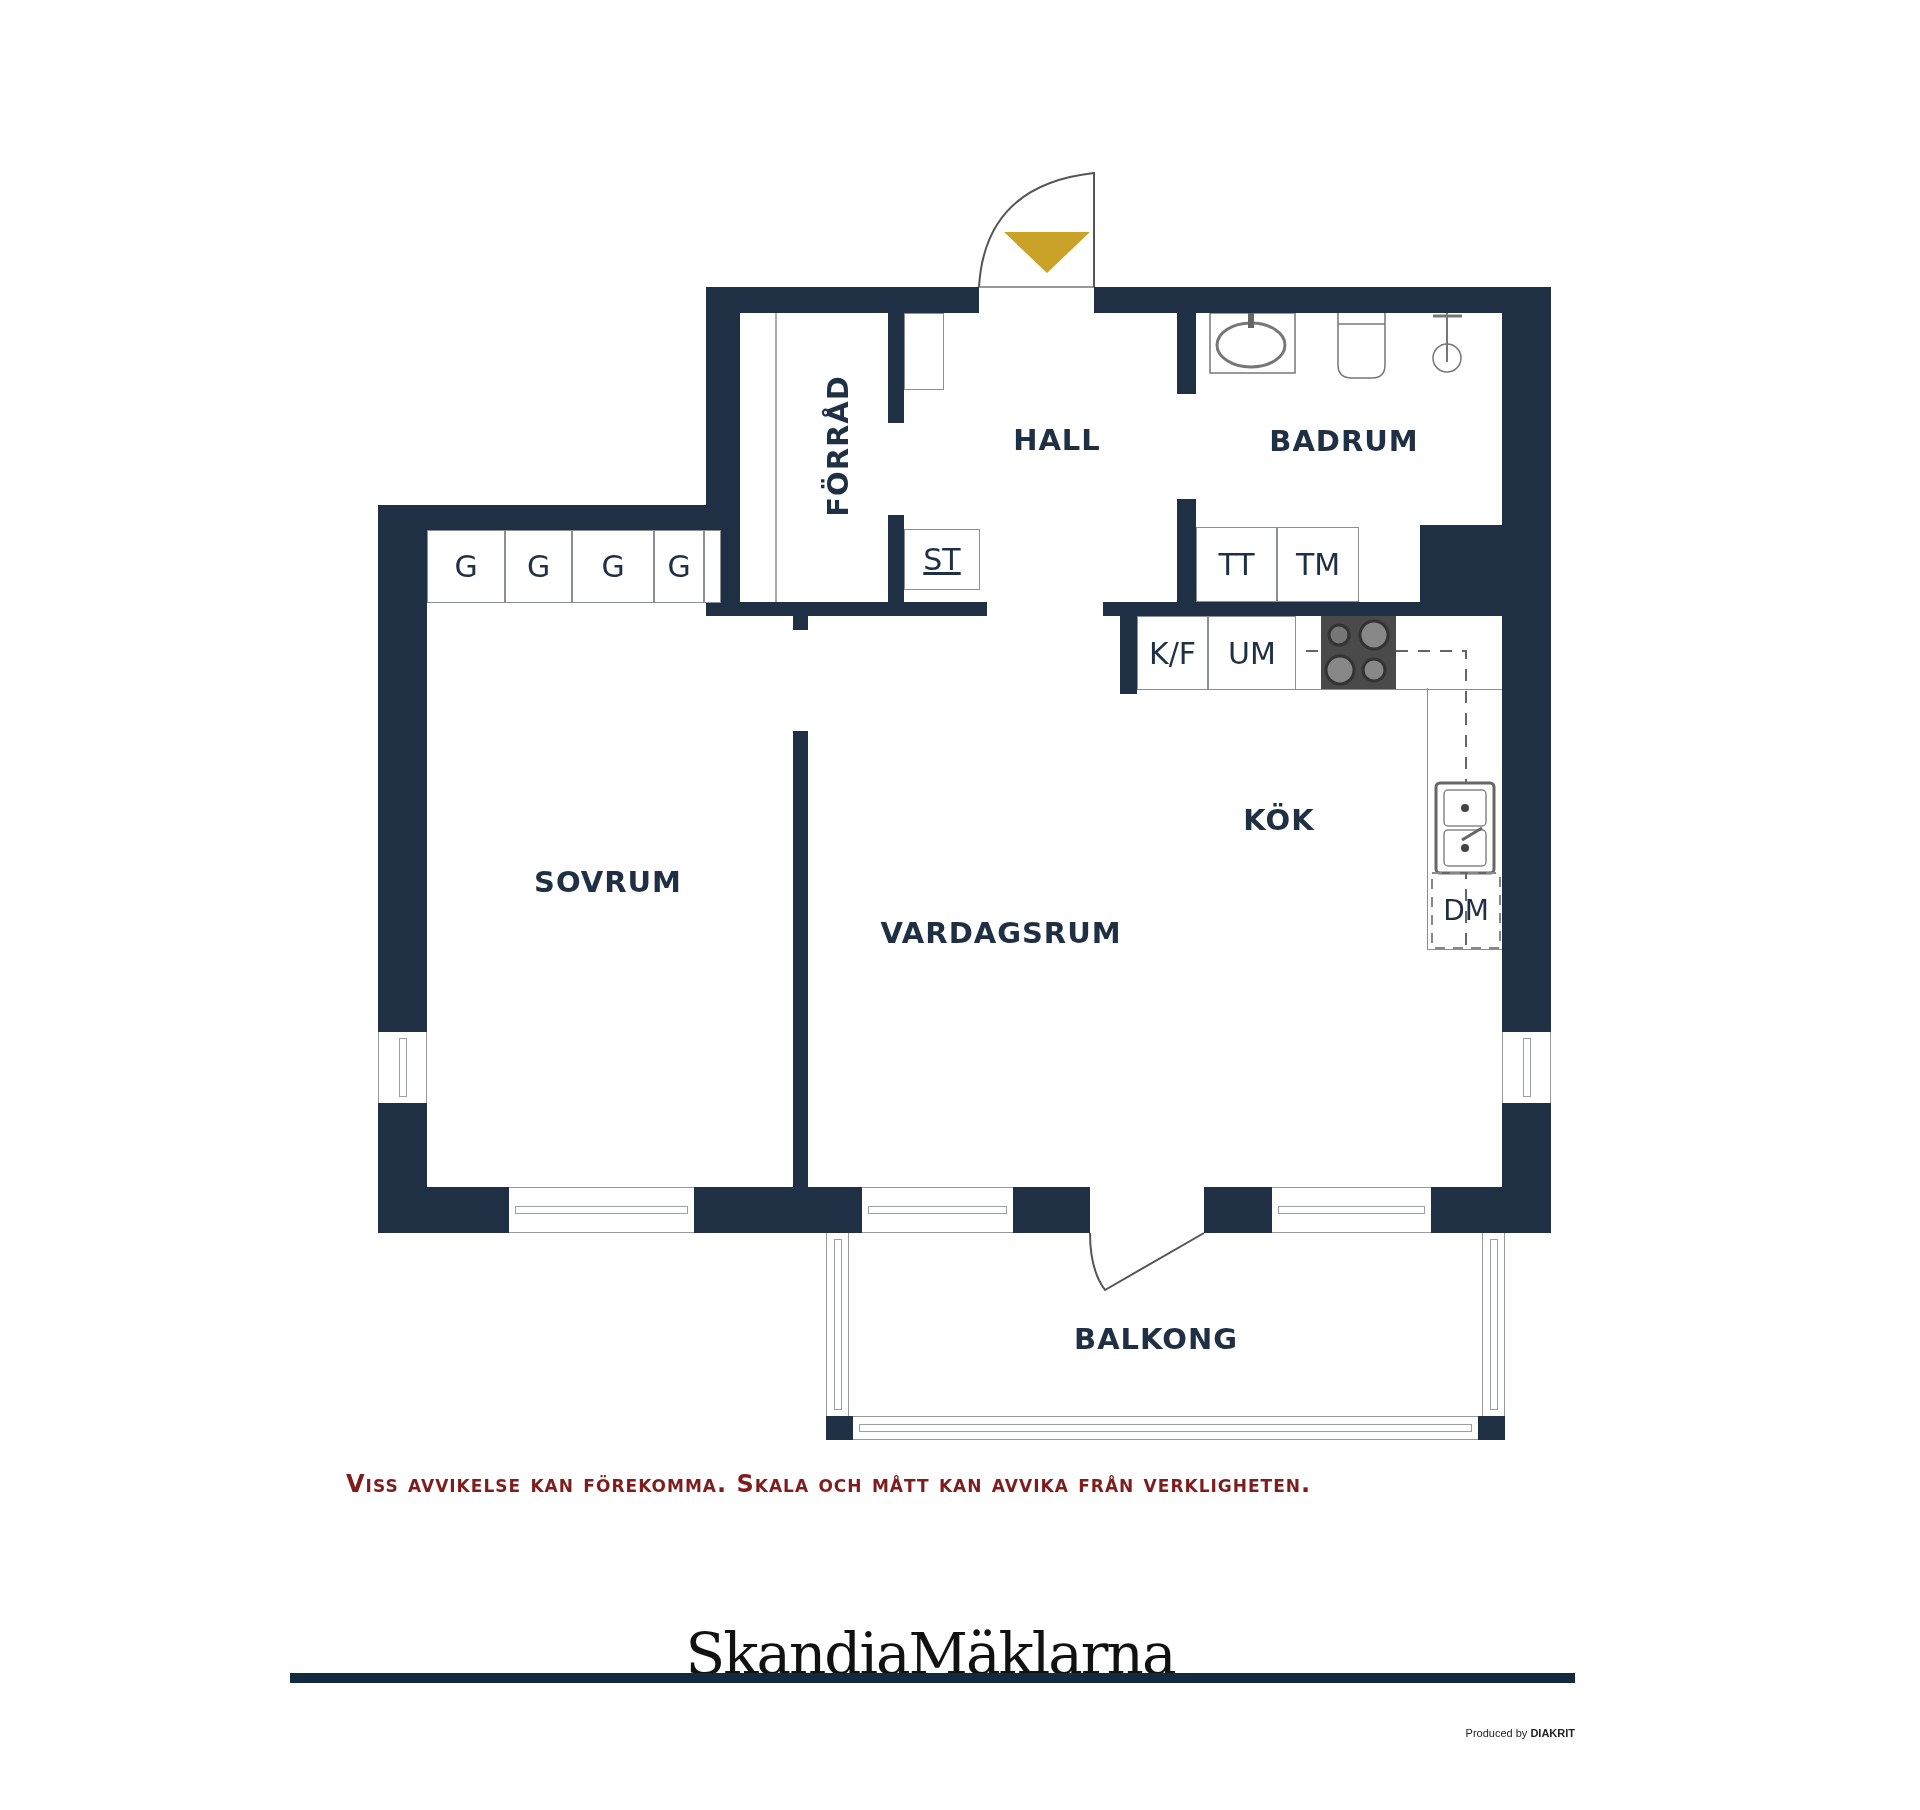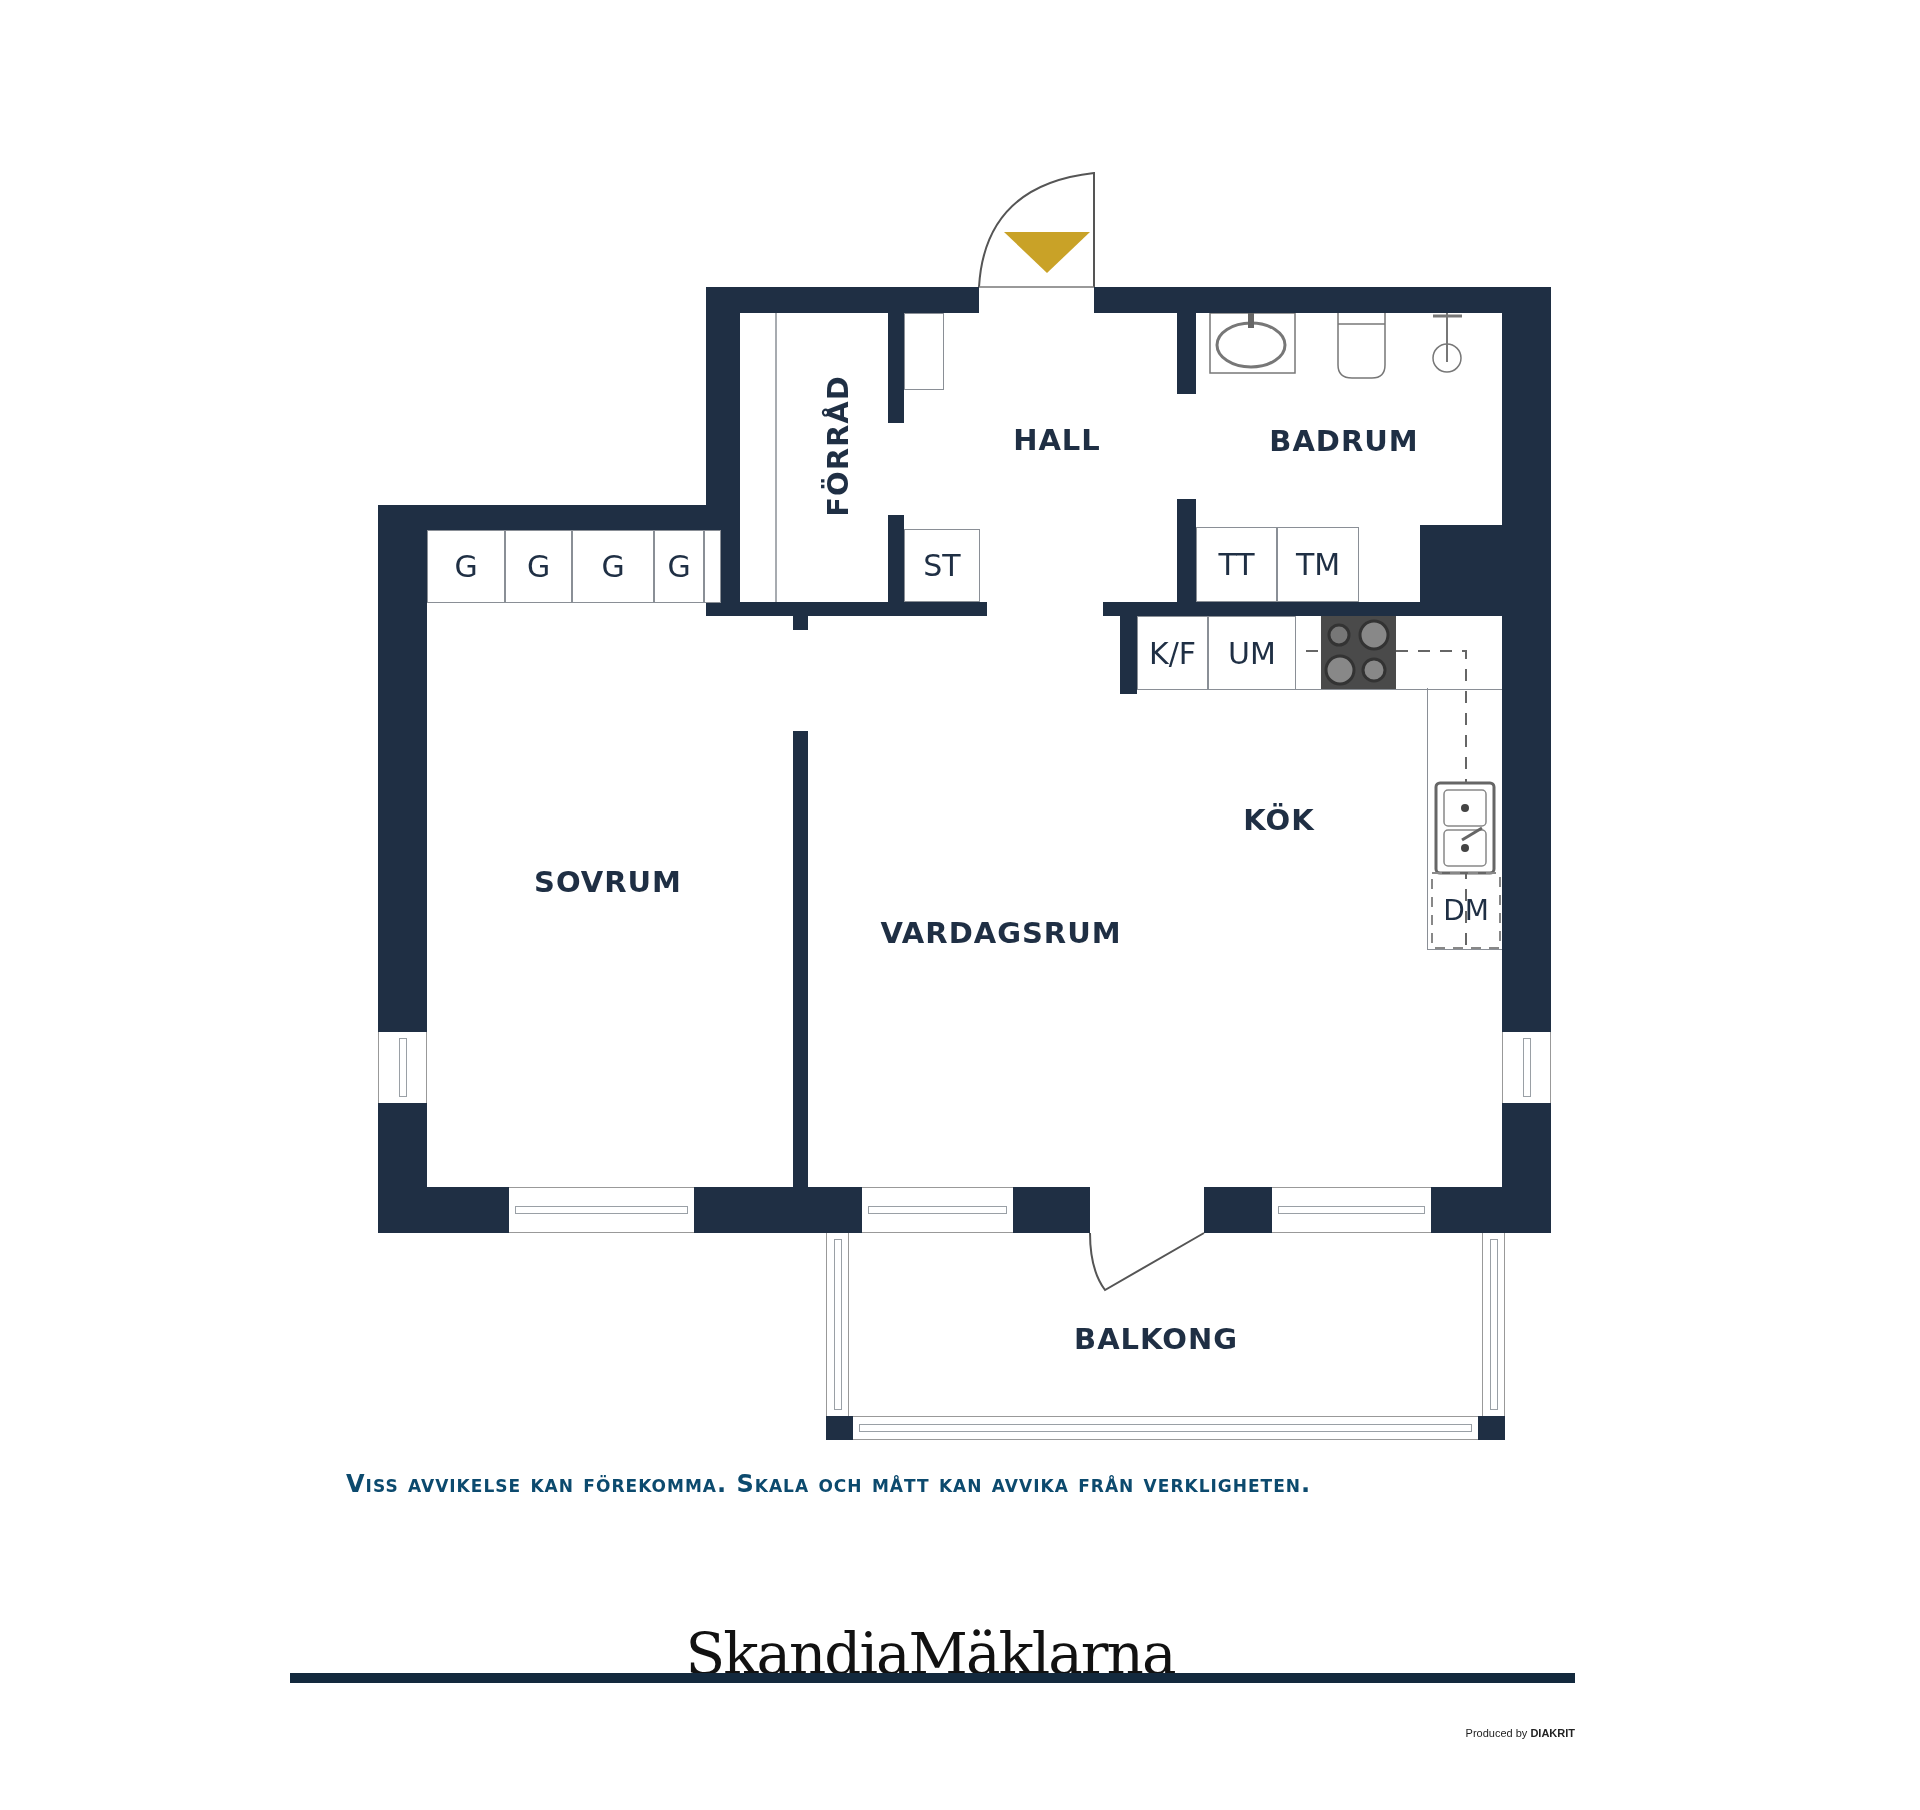--- a/index.html
+++ b/index.html
@@ -6,21 +6,21 @@
   body { width:1920px; height:1810px; position:relative; overflow:hidden; font-family:"DejaVu Sans", sans-serif; }
   .abs { position:absolute; }
   .wall { position:absolute; background:#1f2f44; }
   .label { position:absolute; color:#1f2f44; font-family:"DejaVu Sans", sans-serif; font-weight:600; letter-spacing:1px; font-size:29px; transform:translate(-50%,-50%); white-space:nowrap; }
   .cab { position:absolute; box-sizing:border-box; border:1.5px solid #8a8f96; background:#fff; color:#1f2f44; font-size:30px; font-weight:500; display:flex; align-items:center; justify-content:center; font-family:"DejaVu Sans", sans-serif; }
   .win-h { position:absolute; background:#fff; box-sizing:border-box; border-top:1px solid #999; border-bottom:1px solid #999; }
   .win-h::after { content:""; position:absolute; left:6px; right:6px; top:50%; height:8px; margin-top:-4px; border:1.5px solid #9aa0a6; box-sizing:border-box; }
   .win-v { position:absolute; background:#fff; box-sizing:border-box; border-left:1px solid #999; border-right:1px solid #999; }
   .win-v::after { content:""; position:absolute; top:6px; bottom:6px; left:50%; width:8px; margin-left:-4px; border:1.5px solid #9aa0a6; box-sizing:border-box; }
   svg { position:absolute; left:0; top:0; }
-  .disclaimer { position:absolute; left:346px; top:1470px; font-size:24px; color:#0c4a6e; font-weight:600; letter-spacing:1px; font-variant:small-caps; font-family:"DejaVu Sans", sans-serif; }
+  .disclaimer { position:absolute; left:346px; top:1470px; font-size:24px; color:#7f1d1d; font-weight:600; letter-spacing:1px; font-variant:small-caps; font-family:"DejaVu Sans", sans-serif; }
   .logo { position:absolute; left:930px; top:1620px; transform:translateX(-50%); font-family:"DejaVu Serif", serif; font-size:58px; color:#111; letter-spacing:-2px; white-space:nowrap; }
   .rule { position:absolute; left:290px; width:1285px; top:1673px; height:10px; background:#13293d; }
   .credit { position:absolute; right:345px; top:1727px; font-size:11px; color:#222; font-family:"Liberation Sans", sans-serif; white-space:nowrap; }
   .credit b { font-weight:700; }
 </style>
 </head>
 <body>
 
 <div>
 
@@ -122,21 +122,21 @@
     </div>
   <div class="cab" style="left:572px; top:530px; width:82px; height:73px;">
       <span>G</span>
     </div>
   <div class="cab" style="left:654px; top:530px; width:50px; height:73px;">
       <span>G</span>
     </div>
   <div class="cab" style="left:704px; top:530px; width:17px; height:73px;"></div>
 
   <div class="cab" style="left:904px; top:313px; width:40px; height:77px;"></div>
-  <div class="cab" style="left:904px; top:529px; width:76px; height:73px;">
+  <div class="cab" style="left:904px; top:529px; width:76px; height:61px;text-decoration:underline;">
       <span>ST</span>
     </div>
   <div class="cab" style="left:1196px; top:527px; width:81px; height:75px;text-align:center;">
       <span>TT</span>
     </div>
   <div class="cab" style="left:1277px; top:527px; width:82px; height:75px;">
       <span>TM</span>
     </div>
 
   <div class="cab" style="left:1137px; top:616px; width:71px; height:74px;">

